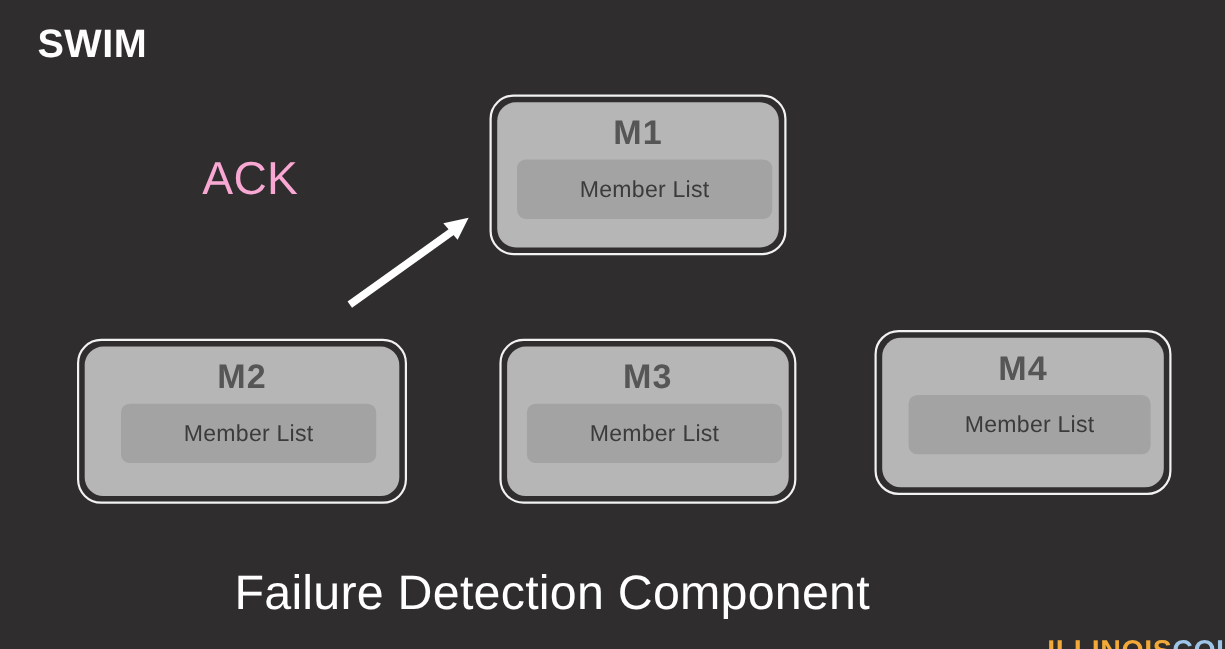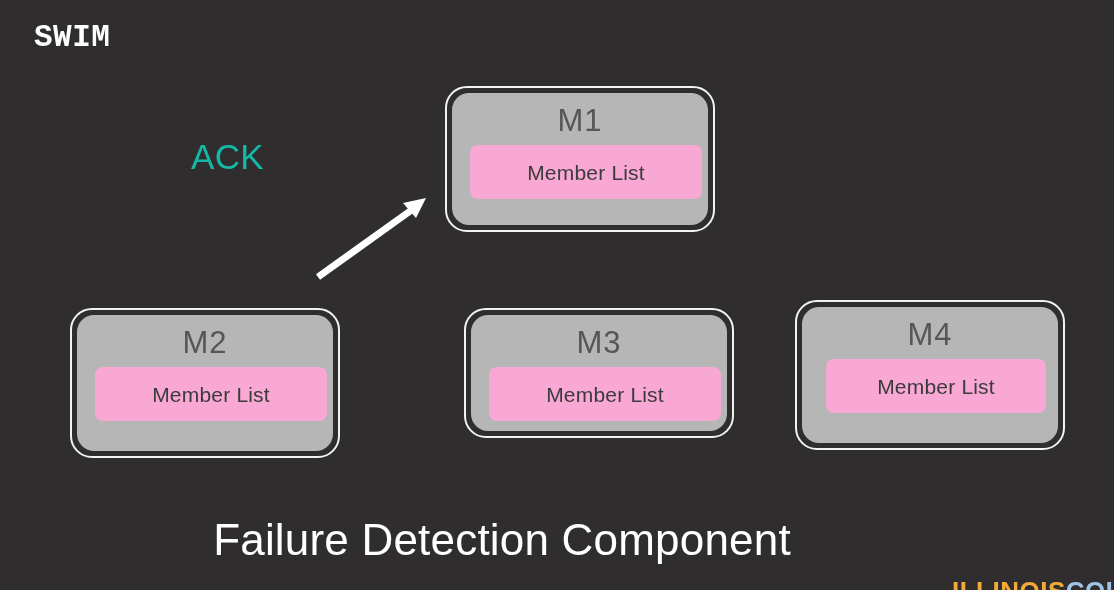--- a/index.html
+++ b/index.html
@@ -14,38 +14,38 @@
     background: #2f2d2d;
     overflow: hidden;
     font-family: "Liberation Sans", sans-serif;
   }
 
   
   #swim-title {
     position: absolute;
     left: 34px;
     top: 22px;
-    font-family: Liberation Mono, monospace;
+    font-family: Liberation Sans, sans-serif;
     font-weight: bold;
-    font-size: 31px;
+    font-size: 36px;
     line-height: 1;
     color: #fdfdfd;
     letter-spacing: 0.5px;
     white-space: nowrap;
   }
 
   
   #ack-annotation {
     position: absolute;
     left: 95px;
     top: 135px;
     width: 265px;
     text-align: center;
-    color: #14b8a6;
-    font-size: 35px;
+    color: #f9a8d4;
+    font-size: 42px;
     line-height: 1.28;
     font-weight: 400;
     letter-spacing: 0.3px;
   }
   #ack-annotation .ack-line { display: block; white-space: nowrap; }
 
   
   #ack-arrow {
     position: absolute;
     left: 300px;
@@ -71,46 +71,46 @@
     background: #b6b6b6;
     border-radius: 17px;
     display: flex;
     flex-direction: column;
     align-items: center;
   }
   .node-label {
     color: #565656;
     font-size: 31px;
     line-height: 1;
-    font-weight: 400;
+    font-weight: 700;
     letter-spacing: 1px;
     margin-top: 12px;
     margin-bottom: 9px;
   }
   .member-list {
-    background: #f9a8d4;
+    background: #a3a3a3;
     border-radius: 8px;
     color: #3b3b3b;
     font-size: 21px;
     line-height: 1;
     display: flex;
     align-items: center;
     justify-content: center;
     letter-spacing: 0.2px;
     margin-left: 12px;
   }
 
   
   #node-m1 { left: 445px; top: 86px;  width: 270px; height: 146px; }
   #node-m1 .member-list { width: 232px; height: 54px; }
 
-  #node-m2 { left: 70px;  top: 308px; width: 270px; height: 150px; }
+  #node-m2 { left: 70px;  top: 308px; width: 300px; height: 150px; }
   #node-m2 .member-list { width: 232px; height: 54px; }
 
-  #node-m3 { left: 464px; top: 308px; width: 270px; height: 130px; }
+  #node-m3 { left: 454px; top: 308px; width: 270px; height: 150px; }
   #node-m3 .member-list { width: 232px; height: 54px; }
 
   #node-m4 { left: 795px; top: 300px; width: 270px; height: 150px; }
   #node-m4 .member-list { width: 220px; height: 54px; }
 
   
   #caption {
     position: absolute;
     left: 0;
     top: 518px;

